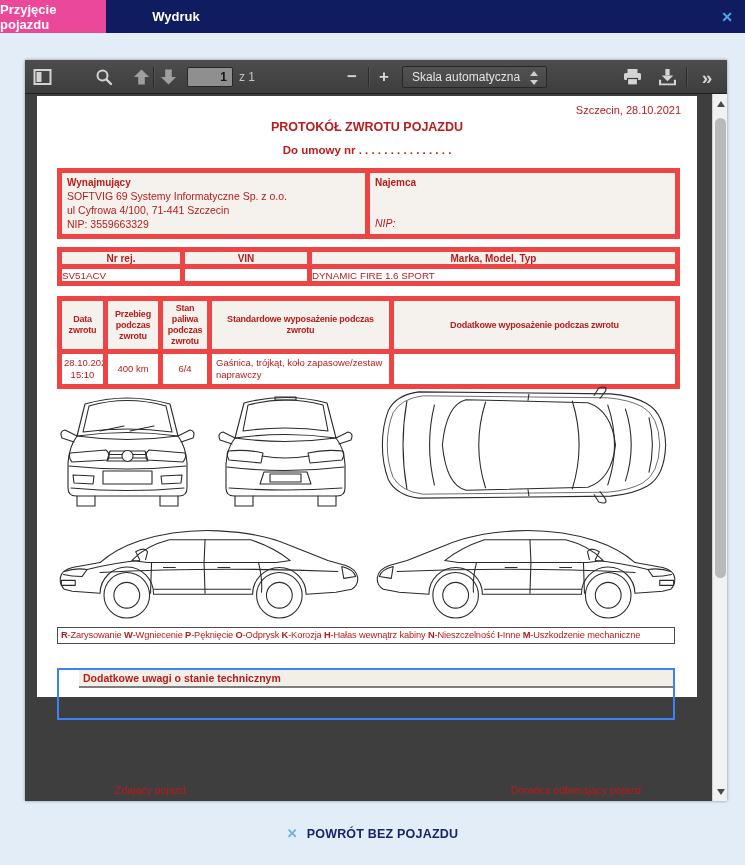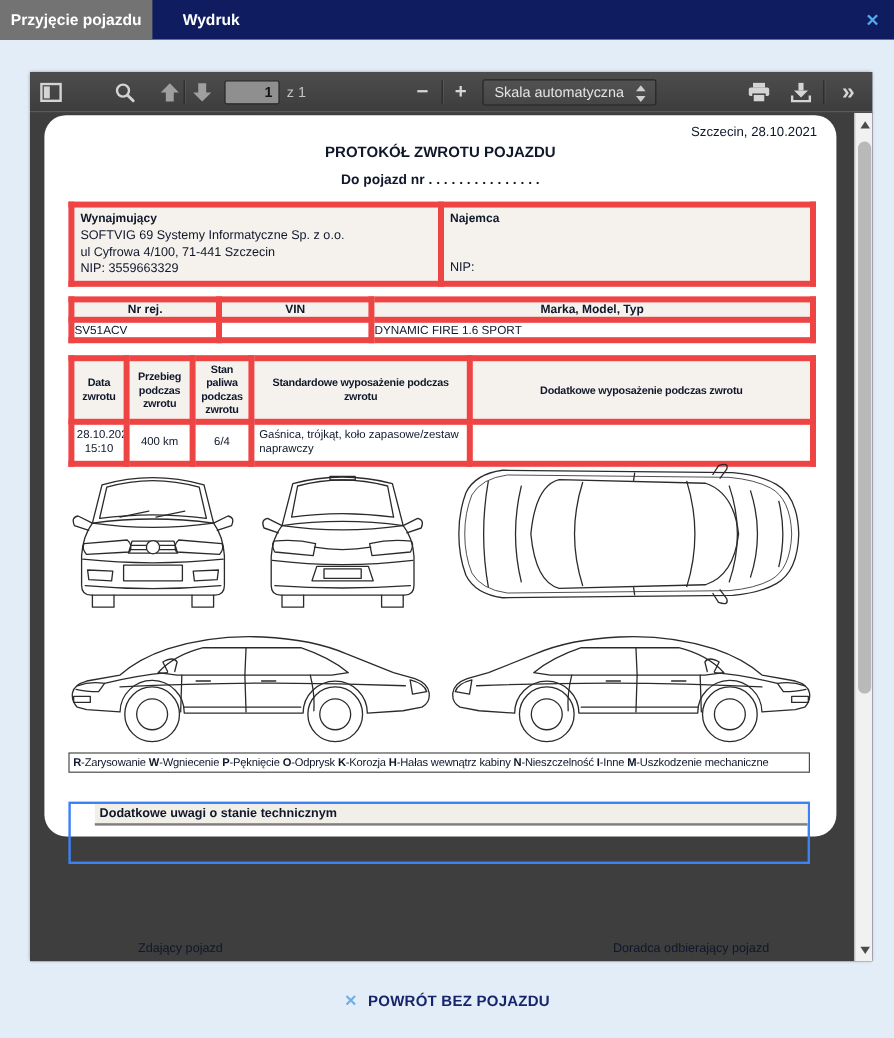--- a/index.html
+++ b/index.html
@@ -3,21 +3,21 @@
 <meta charset="utf-8">
 <style>
   * { box-sizing: border-box; margin: 0; padding: 0; }
   html,body { width:745px; height:865px; overflow:hidden;
     font-family:"Liberation Sans", sans-serif; background:#e3edf8; }
 
   
   .tabbar { position:absolute; left:0; top:0; width:745px; height:33px; background:#0f1d60; }
   .tab { position:absolute; top:0; height:33px; display:flex; align-items:center; justify-content:center;
          color:#fff; font-size:13px; font-weight:bold; cursor:default; }
-  .tab.active { left:0; width:127px; background:#737373; }
+  .tab.active { left:0; width:106px; background:#ec4899; }
   .tab.second { left:131px; width:90px; }
   .tab-close { position:absolute; right:12px; top:0; height:33px; display:flex; align-items:center;
          color:#54a7e8; font-size:14px; font-weight:bold; }
 
   
   .viewer { position:absolute; left:25px; top:60px; width:702px; height:741px;
             box-shadow:0 0 3px rgba(0,0,0,.4); }
   .pdf-toolbar { position:absolute; left:0; top:0; width:702px; height:34px;
             background:linear-gradient(#4d4d4d,#3d3d3d); border-bottom:1px solid #1f1f1f; }
   .tbtn { position:absolute; top:50%; transform:translateY(-50%); display:flex;
@@ -48,34 +48,34 @@
   .sb-up { top:2px; } .sb-down { bottom:2px; }
   .tri-up { width:0; height:0; border-left:4px solid transparent; border-right:4px solid transparent;
           border-bottom:6px solid #4a4a4a; }
   .tri-down { width:0; height:0; border-left:4px solid transparent; border-right:4px solid transparent;
           border-top:6px solid #4a4a4a; }
   .sb-thumb { position:absolute; left:2px; top:24px; width:11px; height:460px;
           background:#b9b9b9; border-radius:6px; }
 
   
   .page { position:absolute; left:12px; top:2px; width:660px; height:601px; background:#fff;
-          color:#0f172a;border-radius:18px; }
+          color:#b91c1c; }
   .place-date { position:absolute; top:8px; right:16px; font-size:11px; }
   .doc-title { position:absolute; top:24px; left:0; width:100%; text-align:center;
           font-size:12.5px; font-weight:bold; }
   .doc-subtitle { position:absolute; top:48px; left:0; width:100%; text-align:center;
           font-size:11.5px; font-weight:bold; }
 
   table { border-collapse:collapse; table-layout:fixed; position:absolute; left:20px; width:618px; }
   td, th { border:5px solid #ef4444; vertical-align:middle; overflow:hidden; }
   .t1 { top:72px; height:64px; }
   .t1 td { background:#f5f2ee; vertical-align:top; padding:3px 5px; font-size:10.5px; line-height:14px; }
   .party-label { font-size:10px; font-weight:bold; line-height:13px; }
   .party-cell-right { display:flex; flex-direction:column; height:54px; }
-  .party-nip { margin-top:auto; }
+  .party-nip { margin-top:auto;font-style:italic; }
 
   .t2 { top:151px; }
   .t2 th { background:#f5f2ee; font-size:10px; height:17px; }
   .t2 td { font-size:9.8px; height:17px; text-align:left; background:#fff; }
 
   .t3 { top:200px; }
   .t3 th { background:#f5f2ee; font-size:9px; line-height:11px; height:42px; text-align:center;
            padding:2px; letter-spacing:-0.2px; }
   .t3 td { font-size:9.5px; line-height:12px; height:34px; text-align:center; background:#fff; padding:2px; }
   .t3 td.left { text-align:left; vertical-align:top; padding:3px 4px; }
@@ -180,21 +180,21 @@
     <div class="tbtn chevrons" style="left:668px;width:28px;">
       <span>»</span>
     </div>
   </div>
 
   <div class="viewer-body">
 
     <div class="page">
       <div class="place-date">Szczecin, 28.10.2021</div>
       <div class="doc-title">PROTOKÓŁ ZWROTU POJAZDU</div>
-      <div class="doc-subtitle">Do pojazd nr . . . . . . . . . . . . . . .</div>
+      <div class="doc-subtitle">Do umowy nr . . . . . . . . . . . . . . .</div>
 
       <table class="t1">
         <colgroup>
             <col style="width:308px">
             <col style="width:310px">
           </colgroup>
         <tbody>
             <tr>
           <td>
             <div class="party-label">Wynajmujący</div>

